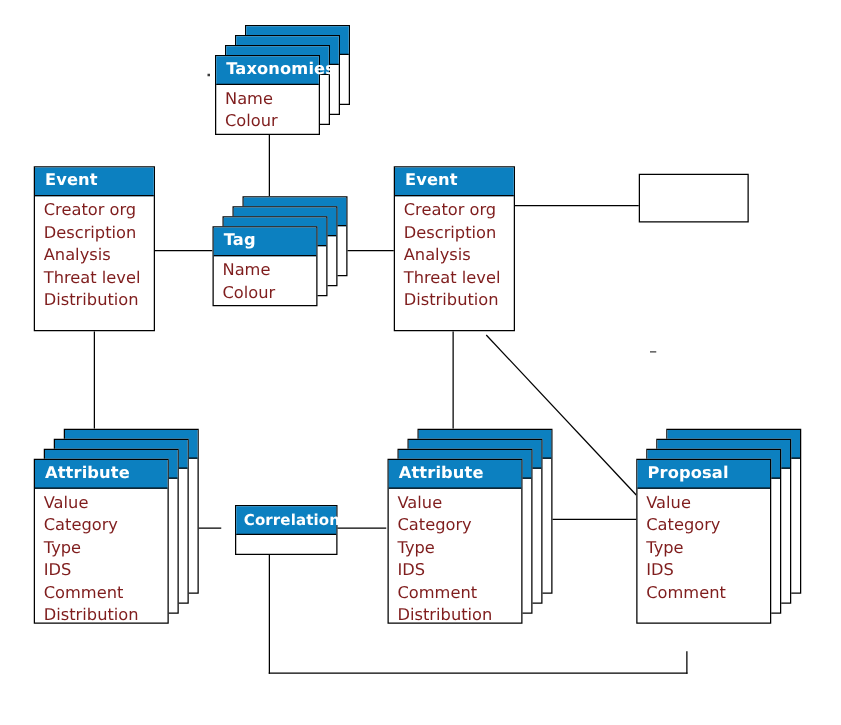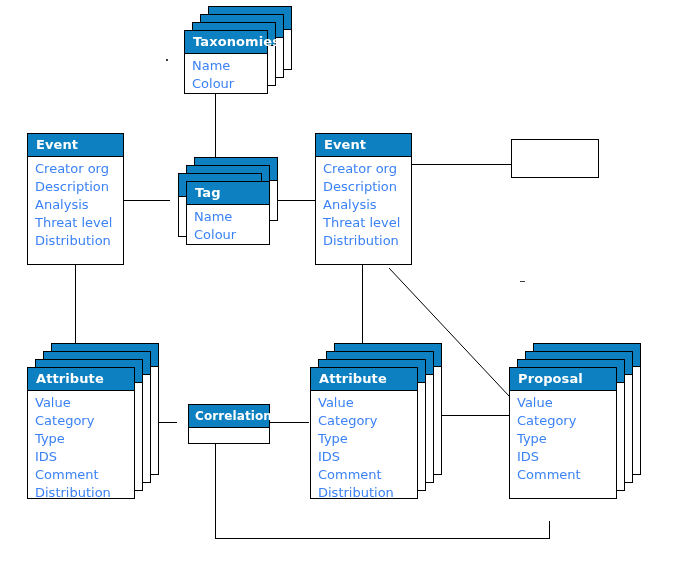--- a/index.html
+++ b/index.html
@@ -46,21 +46,21 @@
     white-space:nowrap;
     letter-spacing:0.1px;
   }
   .card-body{
     box-sizing:border-box;
     padding:3px 0 4px 7px;
   }
   .attr{
     font-size:13px;
     line-height:18px;
-    color:#3b82f6;
+    color:#7f1d1d;
     white-space:nowrap;
   }
   .empty-body{height:14px;}
 
   
   .line{position:absolute;background:#000000;}
   .hline{height:1px;}
   .vline{width:1px;}
   svg.diag{position:absolute;left:0;top:0;width:673px;height:580px;pointer-events:none;}
   .speck{position:absolute;background:#3c3c3c;}
@@ -98,21 +98,21 @@
     <line x1="389" y1="268" x2="509" y2="396" stroke="#000000" stroke-width="1"></line>
   </svg>
 
   <div class="speck" style="left:520px;top:281px;width:5px;height:1px;"></div>
   <div class="speck" style="left:616px;top:424px;width:3px;height:2px;"></div>
   <div class="speck" style="left:535px;top:478px;width:4px;height:3px;"></div>
   <div class="speck" style="left:166px;top:59px;width:2px;height:2px;"></div>
   <div class="speck" style="left:263px;top:58px;width:2px;height:2px;"></div>
 </div>
 
-<div class="entity" style="left:172px;top:6px;width:108px;height:76px;margin-left:12px;">
+<div class="entity" style="left:172px;top:20px;width:108px;height:76px;">
   <div class="sheet" style="left:24px;top:0px;width:84px;height:64px;">
       <div class="hdr"></div>
     </div>
   <div class="sheet" style="left:16px;top:8px;width:84px;height:64px;">
       <div class="hdr"></div>
     </div>
   <div class="sheet" style="left:8px;top:16px;width:84px;height:64px;">
       <div class="hdr"></div>
     </div>
   <div class="card" style="left:0px;top:24px;width:84px;height:64px;">
@@ -140,21 +140,21 @@
 <div class="entity" style="left:170px;top:157px;width:108px;height:88px;">
   <div class="sheet" style="left:24px;top:0px;width:84px;height:64px;">
       <div class="hdr"></div>
     </div>
   <div class="sheet" style="left:16px;top:8px;width:84px;height:64px;">
       <div class="hdr"></div>
     </div>
   <div class="sheet" style="left:8px;top:16px;width:84px;height:64px;">
       <div class="hdr"></div>
     </div>
-  <div class="card" style="left:16px;top:24px;width:84px;height:64px;">
+  <div class="card" style="left:0px;top:24px;width:84px;height:64px;">
     <div class="card-hdr">Tag</div>
     <div class="card-body">
       <div class="attr">Name</div>
       <div class="attr">Colour</div>
     </div>
   </div>
 </div>
 
 <div class="entity" style="left:315px;top:133px;width:97px;height:132px;">
   <div class="card" style="left:0px;top:0px;width:97px;height:132px;">

